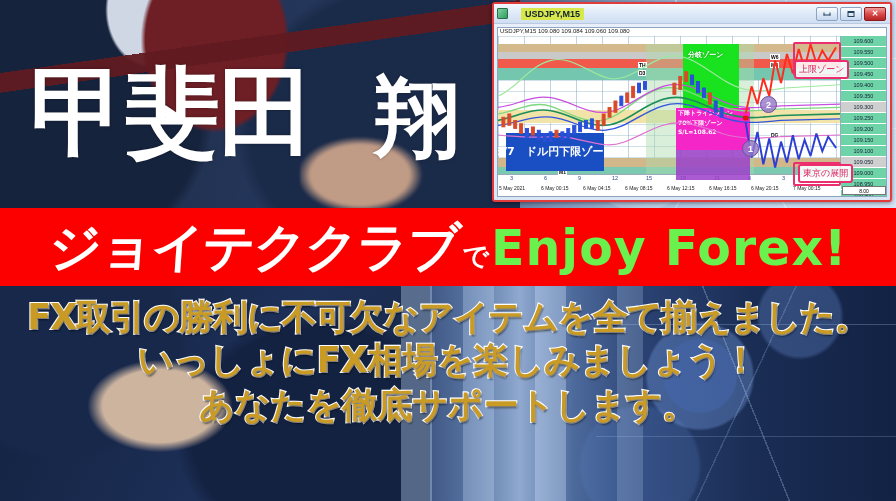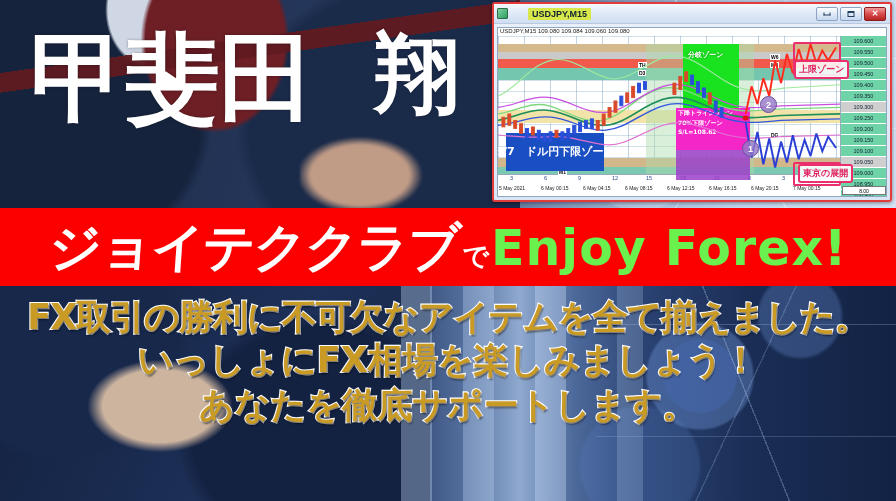--- a/index.html
+++ b/index.html
@@ -50,40 +50,40 @@
   }
   
   .photo-top .hand {
     position:absolute; left:300px; top:120px; width:170px; height:90px;
     background:radial-gradient(ellipse 90px 55px at 60px 55px, #c09b86 0 55%, rgba(192,155,134,0) 70%);
     filter:blur(1px);
   }
 
   .name-row {
     position:absolute; left:0; top:30px; width:500px; height:130px;
-    display:flex; align-items:flex-start;
+    display:flex; align-items:flex-end;
   }
   .name-main, .name-given {
     color:#fff; font-weight:bold; line-height:1;
     font-family:"DejaVu Sans", sans-serif;
     text-shadow:0 0 3px rgba(0,0,0,.35);
   }
   .name-main { font-size:96px; margin-left:30px; letter-spacing:-2px; }
   .name-given { font-size:86px; margin-left:62px; }
 
   
   .mt-window {
     position:absolute; left:492px; top:2px; width:400px; height:200px;
     border:2px solid #e23b3b; border-radius:3px;
     background:linear-gradient(180deg,#e9f0fa 0%, #dbe6f5 100%);
     box-shadow:0 1px 4px rgba(0,0,0,.45);
   }
   .mt-title {
     height:20px; display:flex; align-items:center;
-    padding:0 3px; gap:20px;
+    padding:0 3px; gap:13px;
     background:linear-gradient(180deg,#f4f8fe 0%, #dfeaf8 48%, #cfdef2 100%);
     border-bottom:1px solid #b9c9e0;
   }
   .mt-ico {
     width:11px; height:11px; flex:0 0 auto;
     background:linear-gradient(135deg,#7fd3a0,#2f9e63);
     border:1px solid #2c6c46; border-radius:1px;
   }
   .mt-title-text {
     font-size:9px; font-weight:bold; color:#123;
@@ -180,21 +180,21 @@
   .bluebox span {
     color:#fff; font-size:11px; font-weight:bold; line-height:1.25;
     font-family:"DejaVu Sans", sans-serif; white-space:nowrap;
   }
 
   
   .callout {
     position:absolute; z-index:12;
     border:2px solid #ea2e6e; border-radius:3px;
     background:rgba(255,255,255,.88);
-    color:#e01f5e; font-weight:bold; font-size:9px;
+    color:#e01f5e; font-weight:normal; font-size:9px;
     padding:1px 3px; font-family:"DejaVu Sans", sans-serif;
     white-space:nowrap;
   }
   .co-upper { left:296px; top:24px; }
   .co-lower { left:300px; top:128px; }
 
   
   .axis-hl {
     position:absolute; z-index:12; border:2px solid #ea2e6e; border-radius:2px;
   }

